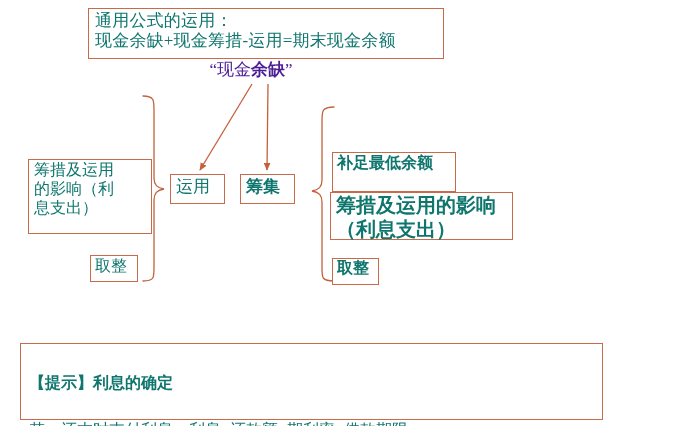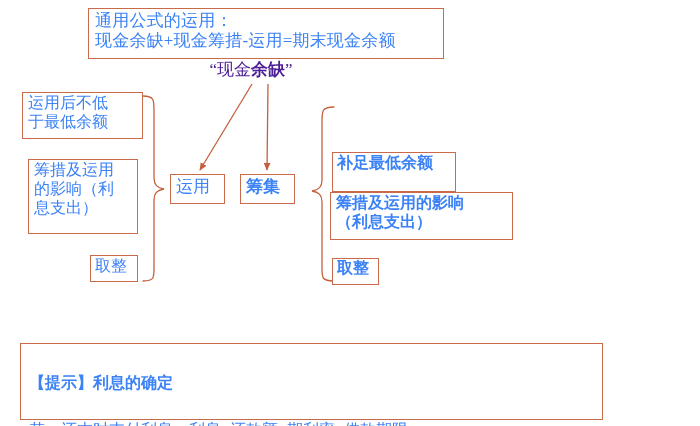--- a/index.html
+++ b/index.html
@@ -15,21 +15,21 @@
     font-family: "Liberation Serif", "DejaVu Serif", serif;
     color: #1a1a1a;
     overflow: hidden;
   }
   .box {
     position: absolute;
     border: 1px solid #c96b4a;
     background: #ffffff;
     box-sizing: border-box;
     line-height: 1.18;
-    color: #3b82f6;
+    color: #0f766e;
     white-space: pre-line;
   }
   .plain {
     position: absolute;
     background: transparent;
     line-height: 1.2;
     white-space: pre-line;
     color: #4c1d95;
   }
 
@@ -52,21 +52,21 @@
 
   
   #left-box-1 {
     left: 22px; top: 92px;
     width: 121px; height: 47px;
     padding: 1px 0 0 5px;
     font-size: 16px;
   }
   #left-box-2 {
     left: 28px; top: 159px;
-    width: 110px; height: 75px;
+    width: 124px; height: 75px;
     padding: 1px 0 0 5px;
     font-size: 16px;
   }
   #left-box-3 {
     left: 90px; top: 255px;
     width: 48px; height: 27px;
     padding: 1px 0 0 4px;
     font-size: 16px;
   }
 
@@ -97,21 +97,21 @@
     left: 332px; top: 152px;
     width: 124px; height: 40px;
     padding: 1px 0 0 4px;
     font-size: 16px;
     font-weight: bold;
   }
   #right-box-3 {
     left: 330px; top: 192px;
     width: 183px; height: 48px;
     padding: 1px 0 0 5px;
-    font-size: 16px;
+    font-size: 20px;
     font-weight: bold;
   }
   #right-box-4 {
     left: 332px; top: 258px;
     width: 47px; height: 27px;
     padding: 0px 0 0 4px;
     font-size: 16px;
     font-weight: bold;
   }
 
@@ -165,22 +165,20 @@
              C319,192 322,195 322,202
              L322,268
              C322,278 322,281 334,281" fill="none" stroke="#c4603c" stroke-width="1.3" stroke-linecap="round"></path>
   </svg>
 
   <div class="box" id="formula-box">通用公式的运用：
 现金余缺+现金筹措-运用=期末现金余额</div>
 
   <div class="plain" id="quoted-term"><span>“现金</span><span class="em">余缺</span><span>”</span></div>
 
-  <div class="box" id="left-box-1">运用后不低
-于最低余额</div>
   <div class="box" id="left-box-2">筹措及运用
 的影响（利
 息支出）</div>
   <div class="box" id="left-box-3">取整</div>
 
   <div class="box" id="center-box-use">运用</div>
   <div class="box" id="center-box-raise">筹集</div>
 
   <div class="box" id="right-box-2">补足最低余额</div>
   <div class="box" id="right-box-3">筹措及运用的影响

